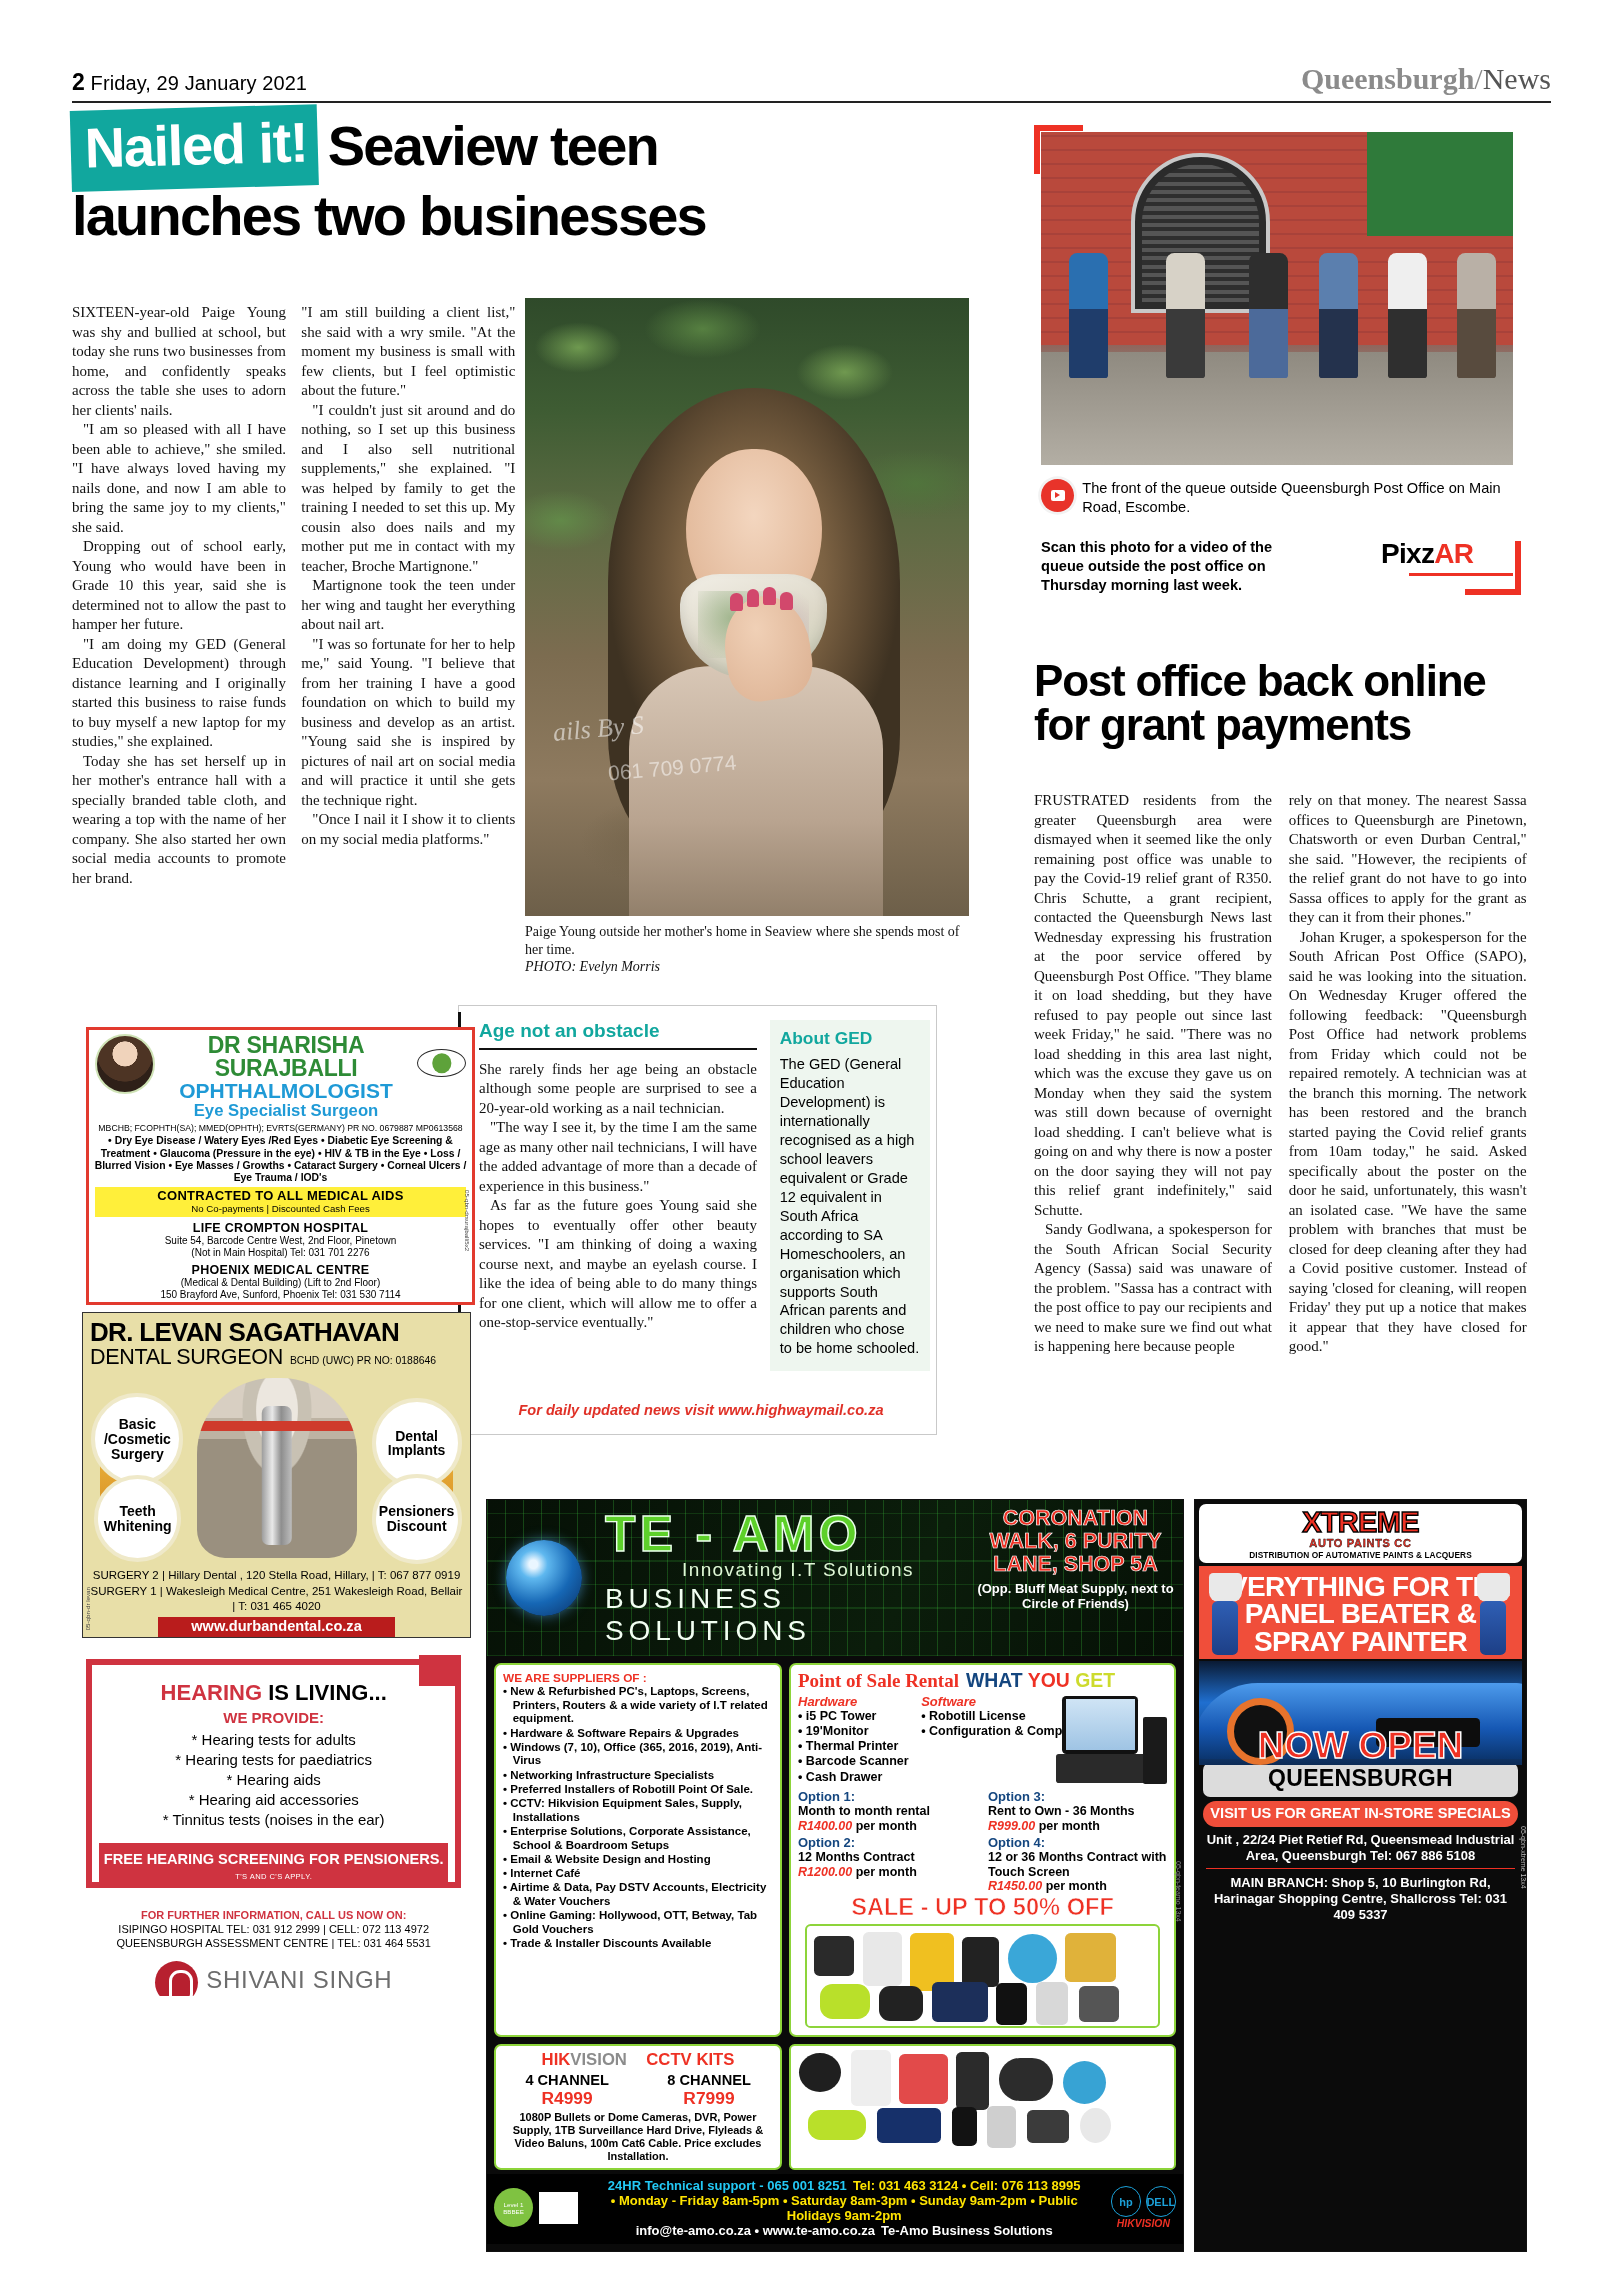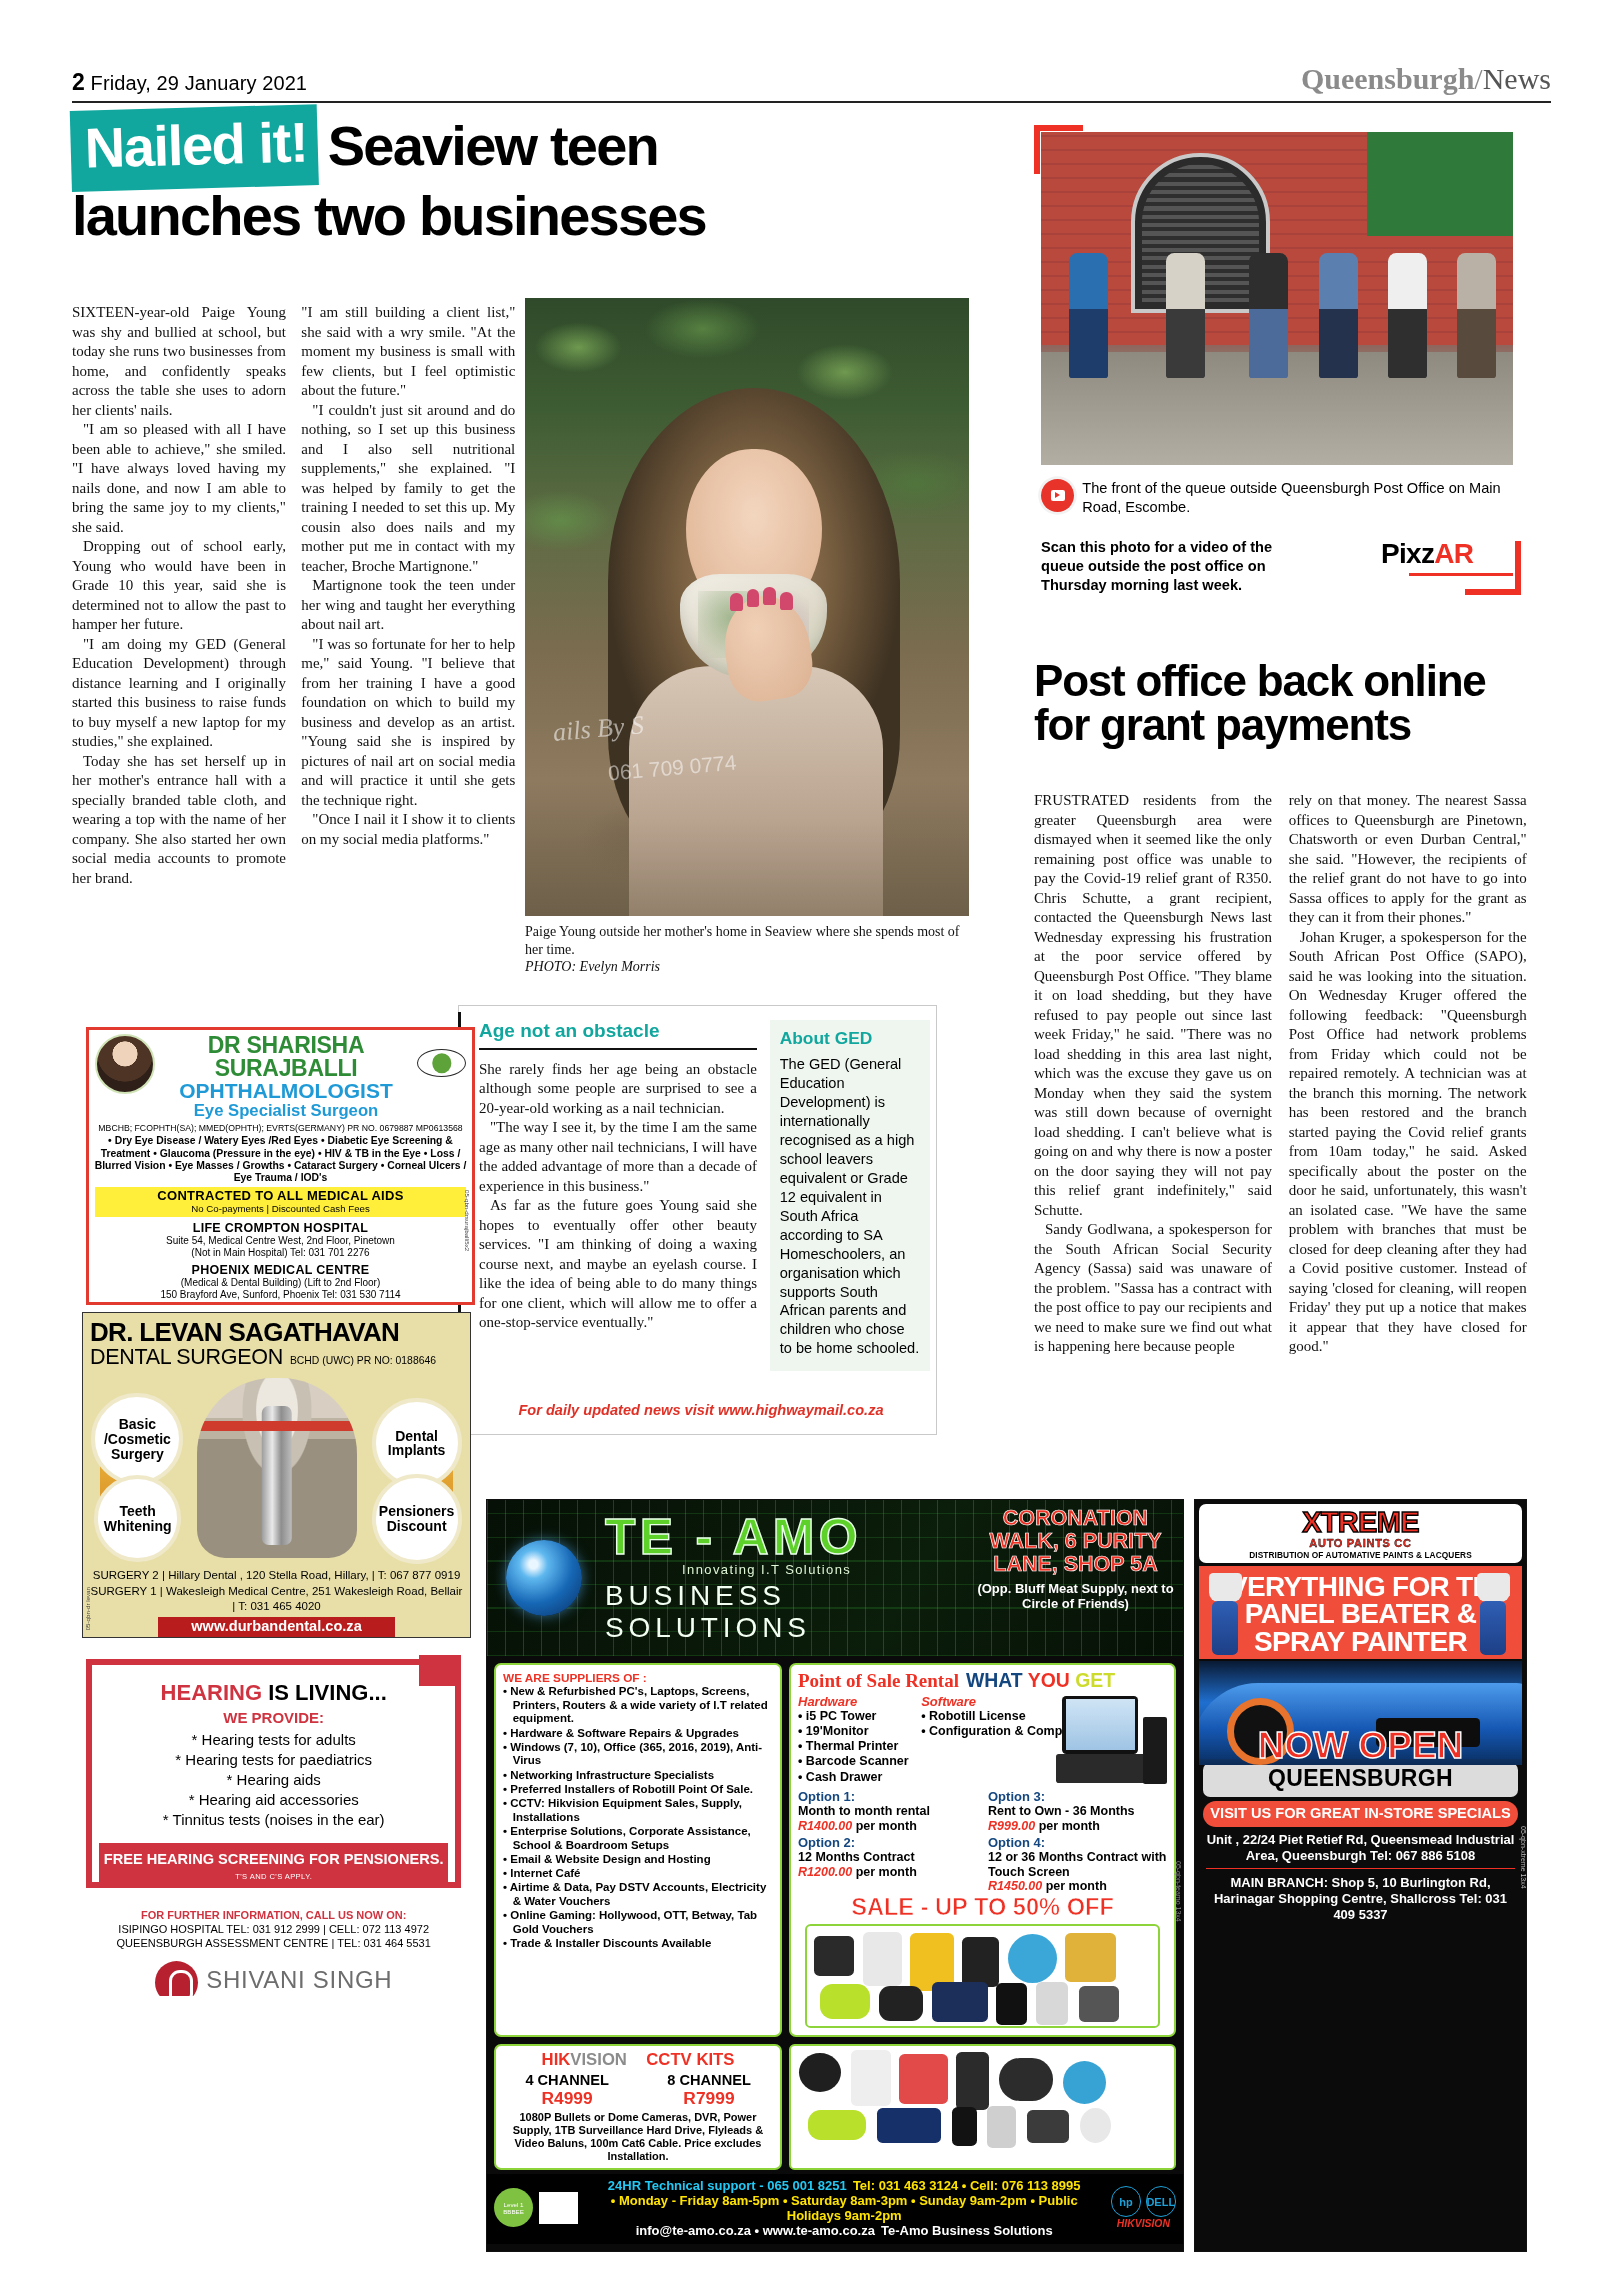--- a/index.html
+++ b/index.html
@@ -236,21 +236,21 @@
       repeating-linear-gradient(90deg, rgba(60,200,60,.28) 0 1.4px, transparent 1.4px 18px),
       repeating-linear-gradient(0deg, rgba(60,200,60,.18) 0 1.4px, transparent 1.4px 23.6px),
       linear-gradient(120deg,#061006,#0b1d0b 60%,#061006);
   }
   .ta-logo-area { position:relative; flex:1; display:flex; flex-direction:column; justify-content:center; padding-left:21px; }
   .ta-globe { position:absolute; left:19.4px; top:40px; width:76px; height:76px; border-radius:50%;
     background: radial-gradient(circle at 36% 32%, #eaf6ff 0 6%, #5fb8ef 20%, #1667b5 55%, #0a2f63 100%);
     box-shadow: 0 0 12.5px rgba(90,180,255,.55); }
   .ta-teamo { margin-left:97px; font-size:50px; font-weight:bold; color:#5dd02a; letter-spacing:4.2px;
     -webkit-text-stroke: 1.4px #eaffea; line-height:1; }
-  .ta-slog { margin-left:174px; font-size:13px; color:#dff7d6; letter-spacing:1.4px; }
+  .ta-slog { margin-left:174px; font-size:19px; color:#dff7d6; letter-spacing:1.4px; }
   .ta-bus { margin-left:97px; font-size:28px; color:#f2fff2; letter-spacing:4.9px; margin-top:2.8px; }
   .ta-addr { position:relative; width:215px; padding:7px 5.6px; text-align:center; }
   .ta-addr .big { color:#ef3124; font-weight:bold; font-size:21.5px; line-height:1.08; -webkit-text-stroke:0.7px #fff; }
   .ta-addr .sm { color:#fff; font-weight:bold; font-size:13px; line-height:1.18; margin-top:4.2px; }
   .ta-mid { display:flex; gap:7px; padding:7px; }
   .ta-supp { width:288px; background:#fff; border:2.1px solid #8dd43a; border-radius:7px; padding:5.6px 7px; }
   .ta-supp h4 { color:#ee3124; font-size:11.8px; font-weight:bold; margin-bottom:0.7px; }
   .ta-supp ul { list-style:none; font-size:11.5px; font-weight:bold; line-height:1.18; }
   .ta-supp li { padding-left:9.7px; text-indent:-9.7px; margin-bottom:0.7px; }
   .ta-pos { flex:1; background:#fff; border:2.1px solid #8dd43a; border-radius:7px; padding:4.2px 7px; position:relative; }
@@ -463,21 +463,21 @@
       <div class="eye-icon"></div>
     </div>
     <div class="eye-creds">MBCHB; FCOPHTH(SA); MMED(OPHTH); EVRTS(GERMANY) PR NO. 0679887 MP0613568</div>
     <div class="eye-list">• Dry Eye Disease / Watery Eyes /Red Eyes • Diabetic Eye Screening &amp; Treatment • Glaucoma (Pressure in the eye) • HIV &amp; TB in the Eye • Loss / Blurred Vision • Eye Masses / Growths • Cataract Surgery • Corneal Ulcers / Eye Trauma / IOD's</div>
     <div class="eye-yellow">
       <div class="a">CONTRACTED TO ALL MEDICAL AIDS</div>
       <div class="b">No Co-payments | Discounted Cash Fees</div>
     </div>
     <div class="eye-blk">
       <div class="h">LIFE CROMPTON HOSPITAL</div>
-      <div class="t">Suite 54, Medical Centre West, 2nd Floor, Pinetown</div>
+      <div class="t">Suite 54, Barcode Centre West, 2nd Floor, Pinetown</div>
       <div class="t">(Not in Main Hospital) Tel: 031 701 2276</div>
     </div>
     <div class="eye-blk">
       <div class="h">PHOENIX MEDICAL CENTRE</div>
       <div class="t">(Medical &amp; Dental Building) (Lift to 2nd Floor)</div>
       <div class="t">150 Brayford Ave, Sunford, Phoenix  Tel: 031 530 7114</div>
     </div>
     <div class="eye-side">05-qbn-drsurajballi5x2</div>
   </div>
 

